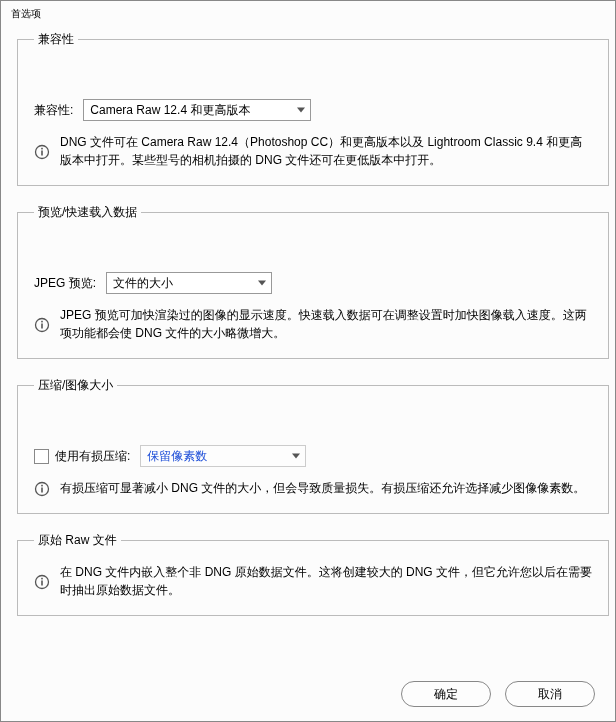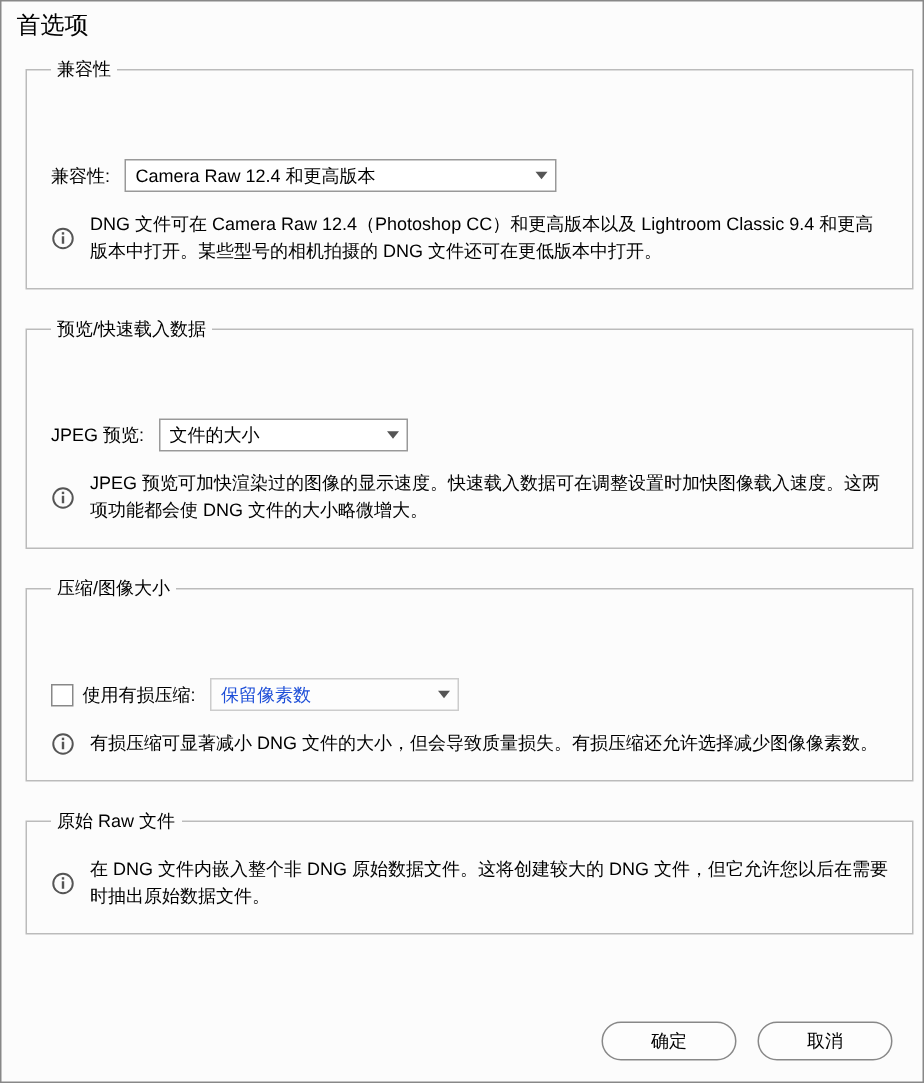--- a/index.html
+++ b/index.html
@@ -15,21 +15,21 @@
   .window {
     width: 616px;
     height: 722px;
     background: #fcfcfc;
     border: 1px solid #888;
     display: flex;
     flex-direction: column;
   }
   .title-bar {
     padding: 6px 10px 10px 10px;
-    font-size: 16px;
+    font-size: 10px;
   }
   .content {
     flex: 1;
     padding: 0 6px 0 16px;
   }
   fieldset {
     border: 1px solid #bbb;
     margin: 0 0 18px 0;
     padding: 14px 16px 16px 16px;
     position: relative;
@@ -133,21 +133,21 @@
     height: 26px;
     border: 1px solid #888;
     border-radius: 13px;
     background: #fdfdfd;
     display: flex;
     align-items: center;
     justify-content: center;
     font-size: 12px;
     cursor: pointer;
   }
-  .w260 { width: 288px; }
+  .w260 { width: 228px; }
   .w166 { width: 166px; }
   .w150 { width: 150px; }
 </style>
 </head>
 <body>
 
 <div class="window">
   <div class="title-bar">首选项</div>
 
   <div class="content">

